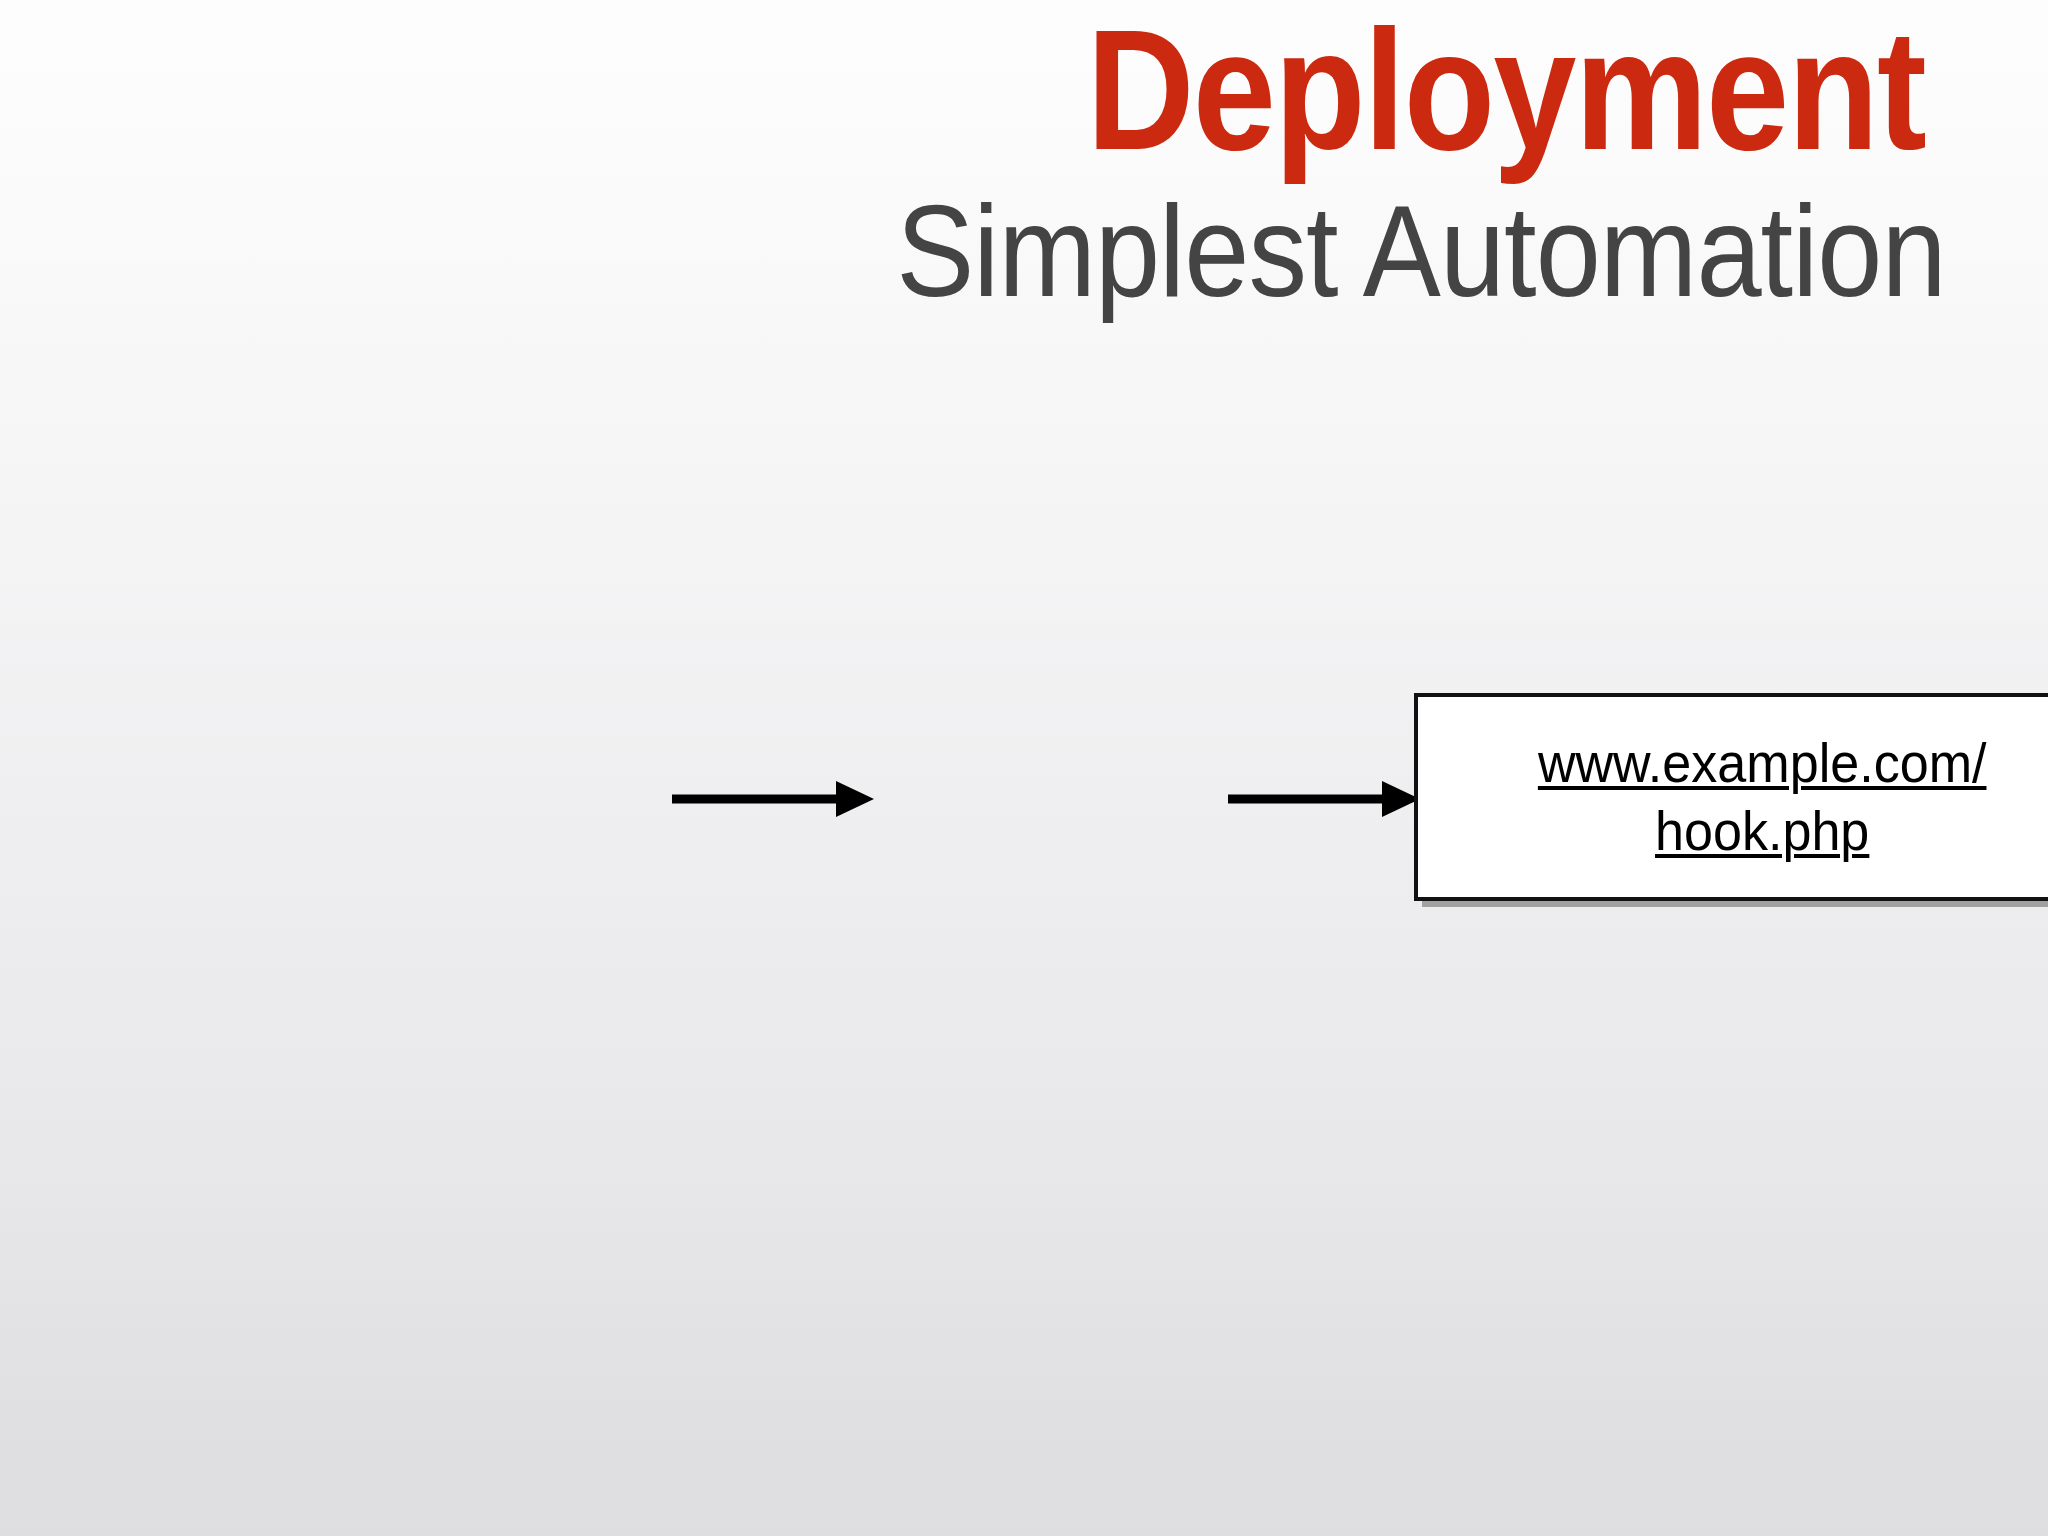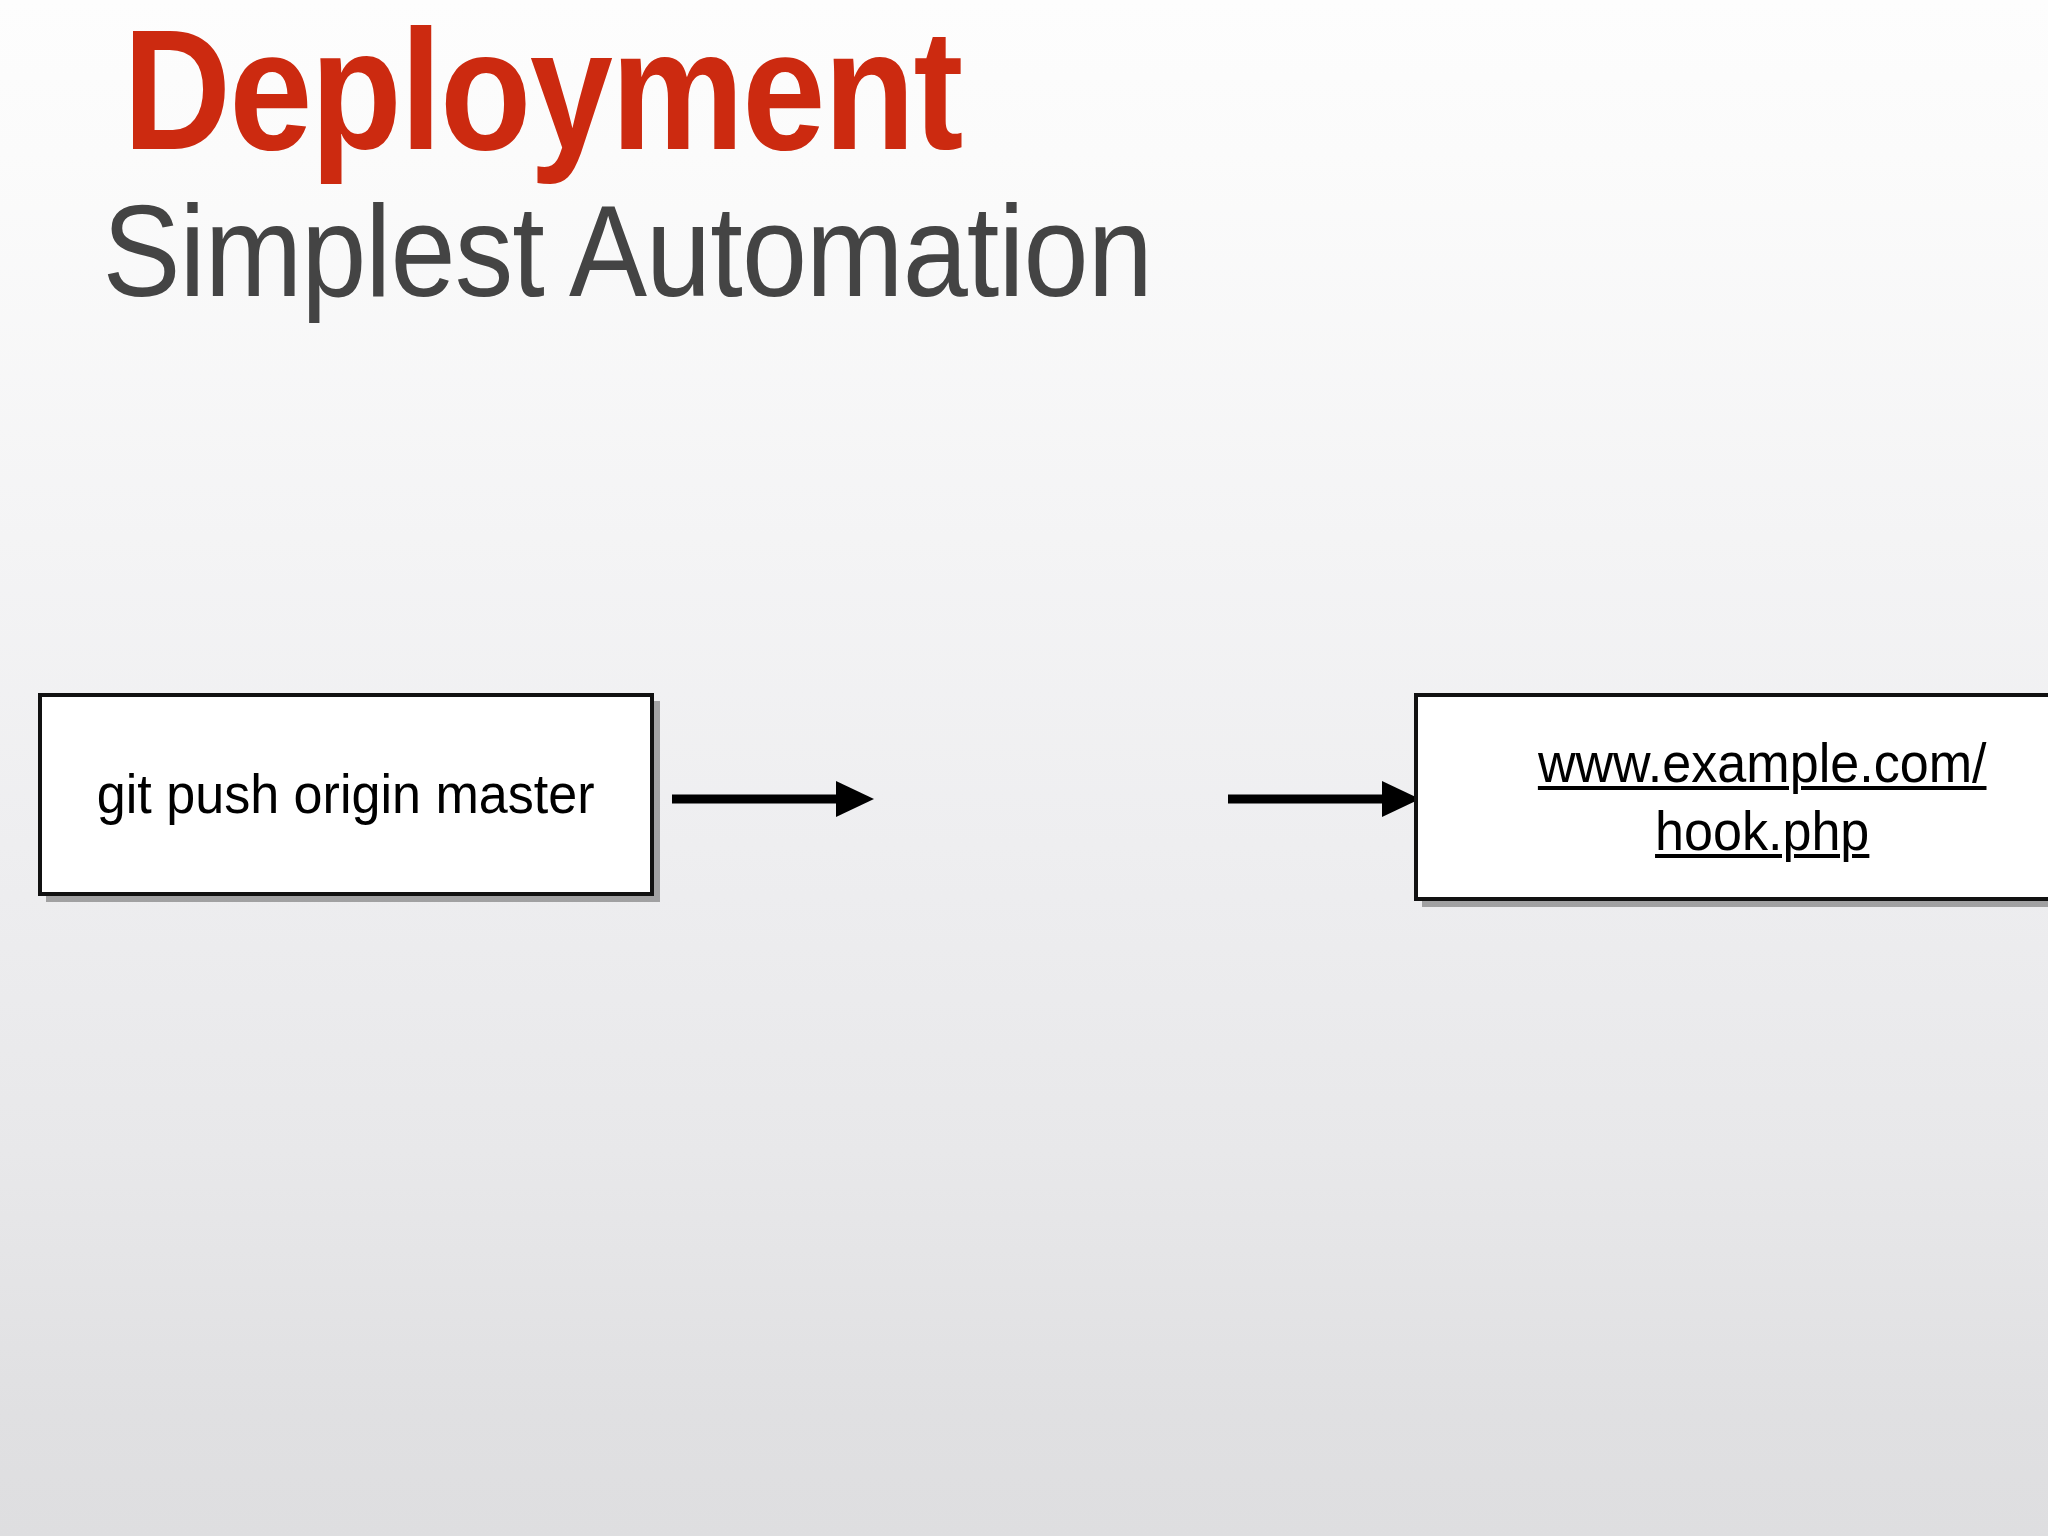--- a/index.html
+++ b/index.html
@@ -24,21 +24,21 @@
         #e0e0e2 92%,
         #dedee0 100%);
   }
 
   
   .title-block {
     position: absolute;
     left: 0;
     top: 0;
     width: 2048px;
-    text-align: left;
+    text-align: right;
   }
 
   .slide-title {
     margin: 0;
     padding: 0;
     font-family: "Liberation Sans", "DejaVu Sans", sans-serif;
     font-weight: 700;
     font-size: 170px;
     line-height: 1.02;
     letter-spacing: -2px;
@@ -105,23 +105,20 @@
 </head>
 <body>
 
 <div id="slide">
 
   <div class="title-block">
     <h1 class="slide-title">Deployment</h1>
     <h2 class="slide-subtitle">Simplest Automation</h2>
   </div>
 
-  <div class="flow-box" id="box-command">
-    <span class="label">git push origin master</span>
-  </div>
 
   <svg class="flow-arrow" id="arrow-1" viewBox="0 0 210 58">
     <line x1="4" y1="29" x2="176" y2="29" stroke="#000000" stroke-width="9"></line>
     <polygon points="168,11 206,29 168,47" fill="#000000"></polygon>
   </svg>
 
 
   <svg class="flow-arrow" id="arrow-2" viewBox="0 0 200 58">
     <line x1="4" y1="29" x2="166" y2="29" stroke="#000000" stroke-width="9"></line>
     <polygon points="158,11 196,29 158,47" fill="#000000"></polygon>

